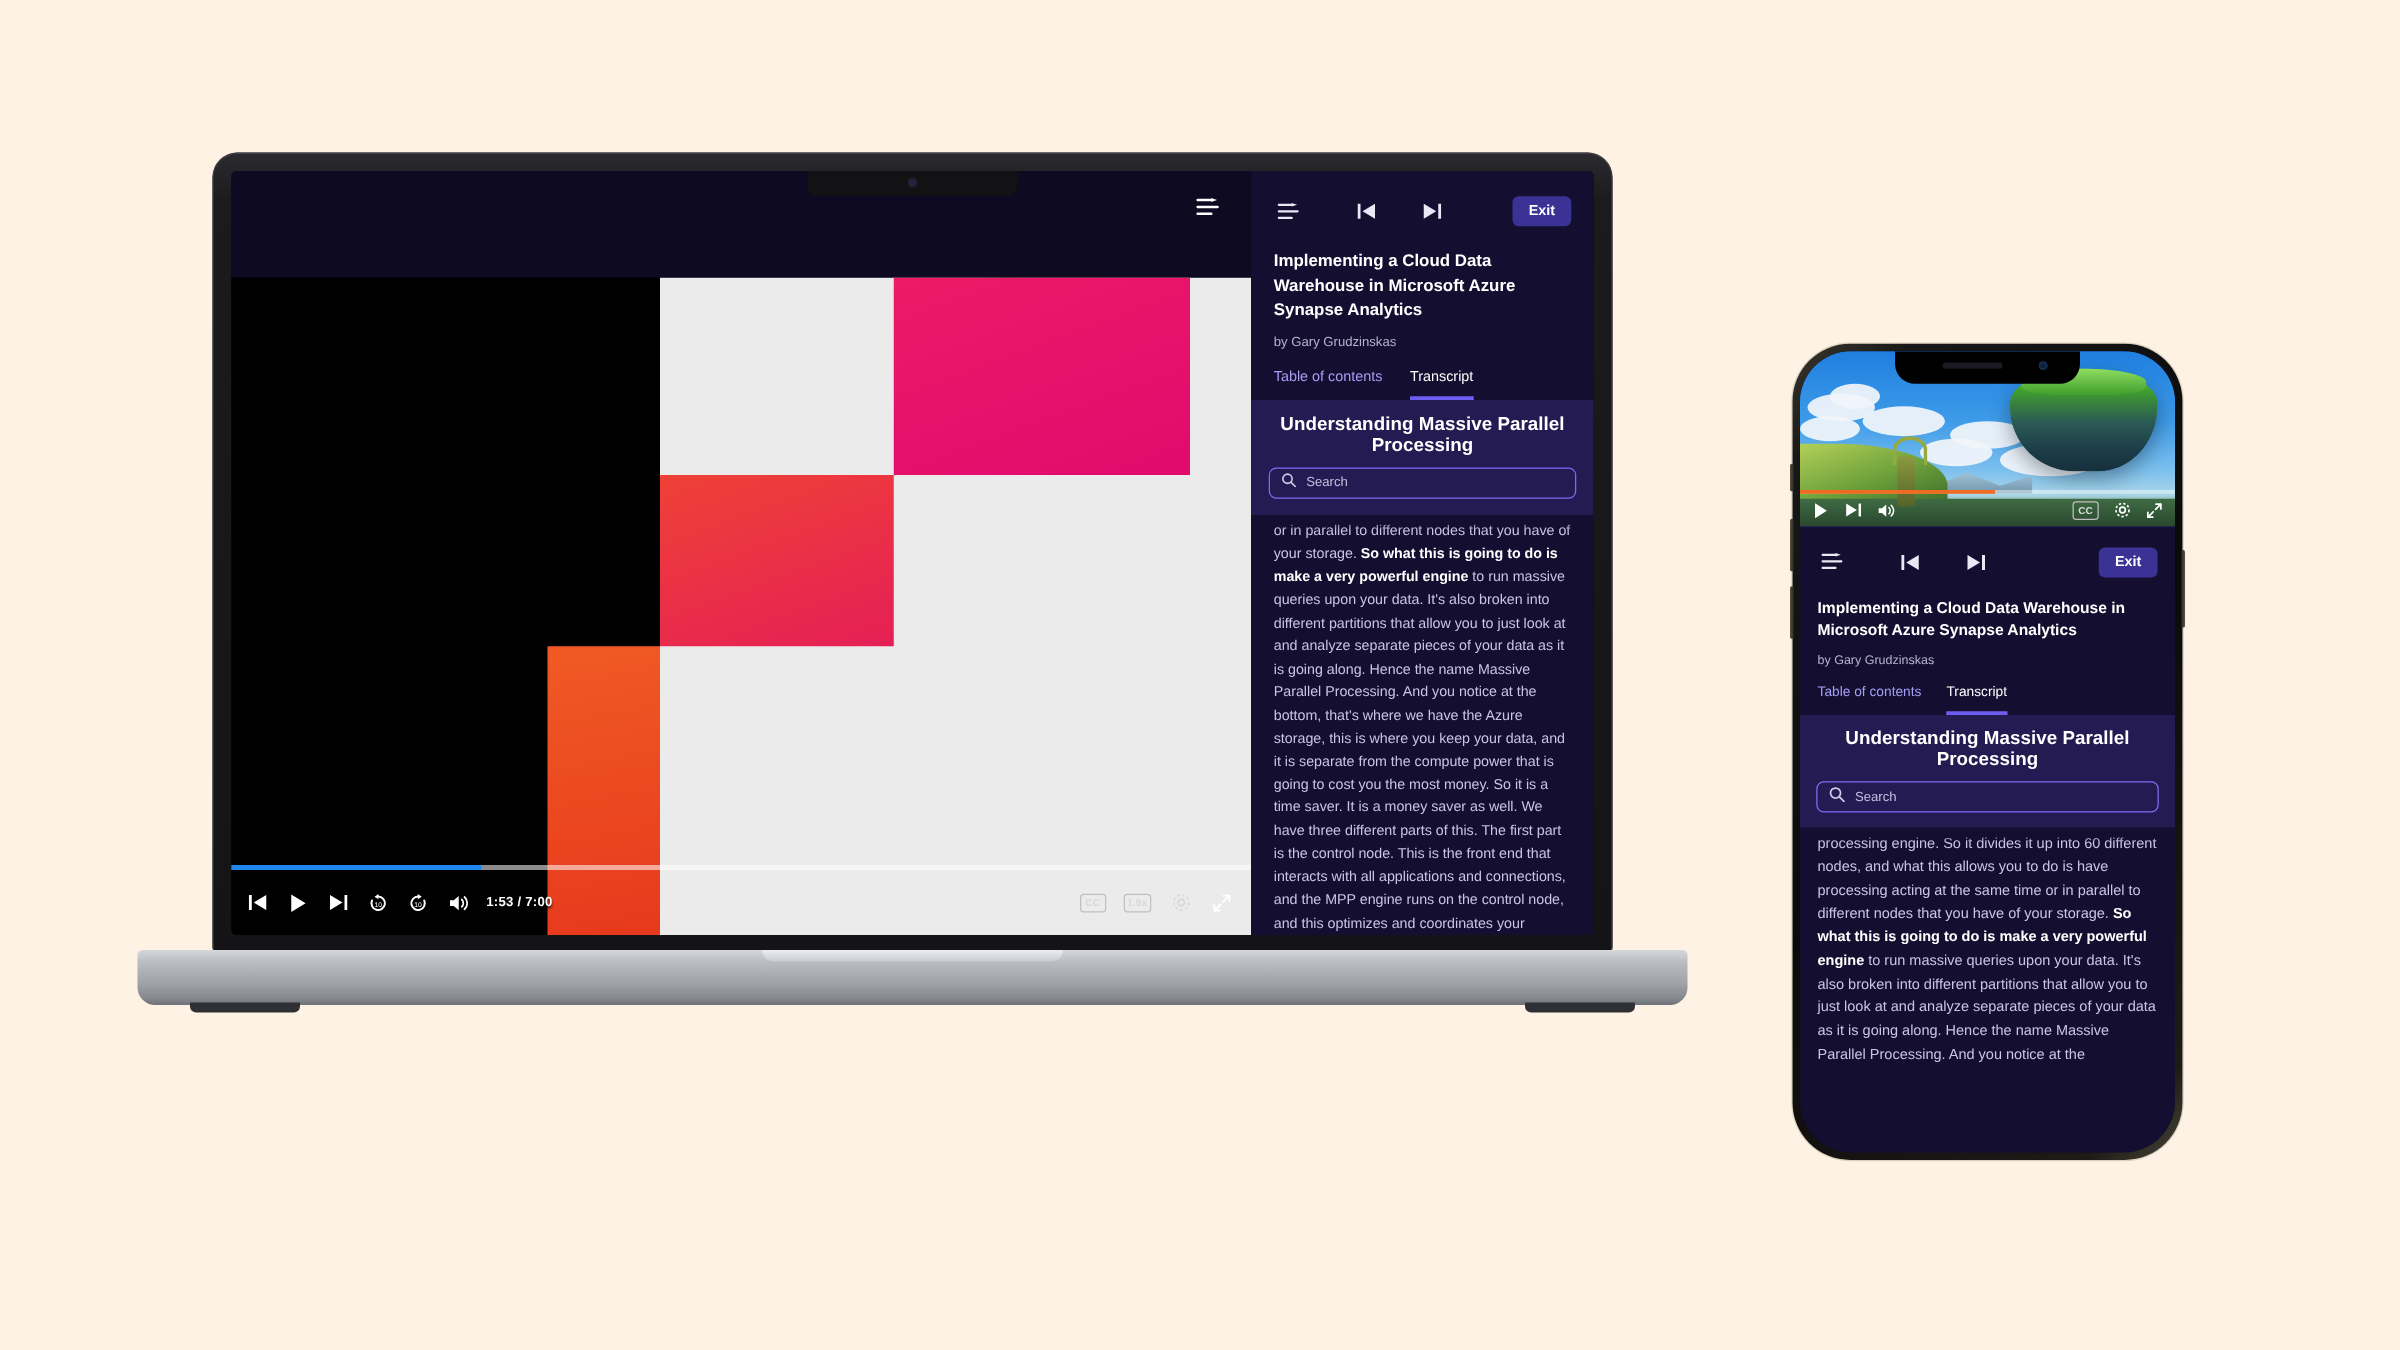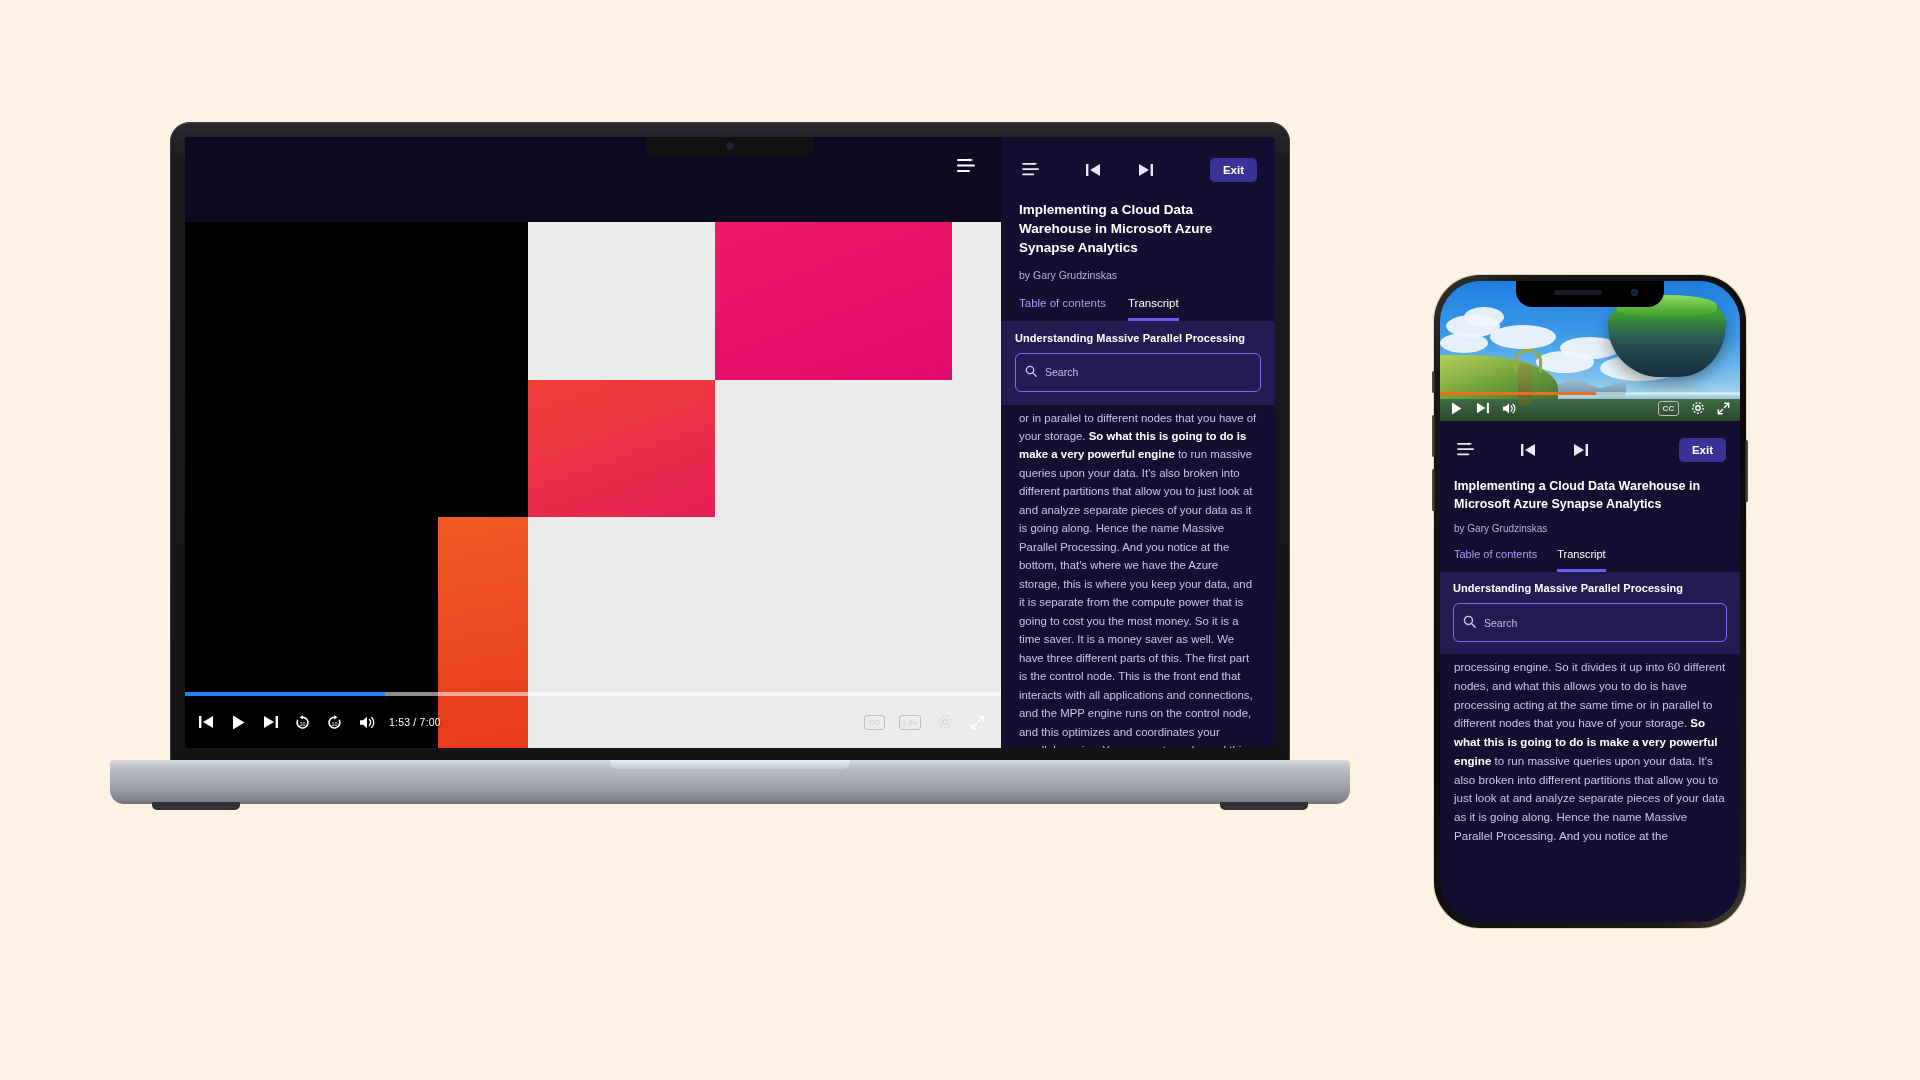--- a/index.html
+++ b/index.html
@@ -69,21 +69,21 @@
   .vid-controls {
     position:absolute; left:0; right:0; bottom:0; height:52px; z-index:14;
     display:flex; align-items:center; padding:0 14px 0 12px; gap:13px;
   }
   .scrub-wrap { position:absolute; left:0; right:0; bottom:52px; height:4px; z-index:15; }
   .scrub-bg { position:absolute; inset:0; background:rgba(255,255,255,.55); }
   .scrub-fill { position:absolute; left:0; top:0; bottom:0; width:24.5%; background:#1e87ef; }
 
   .ctl { width:19px; height:19px; flex:0 0 auto; display:flex; align-items:center; justify-content:center; cursor:pointer; }
   .ctl svg { display:block; }
-  .time-label { color:#fff; font-size:10.5px; letter-spacing:.2px; white-space:nowrap; text-shadow:0 1px 2px rgba(0,0,0,.9); }
+  .time-label { color:#fff; font-size:10.5px; letter-spacing:.2px; white-space:nowrap; text-shadow:0 1px 2px rgba(0,0,0,.9);font-weight:bold; }
   .ctl-spacer { flex:1 1 auto; }
   .ctl-right { display:flex; align-items:center; gap:14px; }
   .pill-ic {
     height:15px; min-width:21px; padding:0 2px; border:1.4px solid #bfbfbf; border-radius:3px;
     color:#d8d8d8; font-size:8px; font-weight:700; display:flex; align-items:center; justify-content:center;
     letter-spacing:.2px;
   }
 
   
   .side-panel {
@@ -102,24 +102,24 @@
   }
   .sp-title {
     padding:14px 18px 0 18px; font-size:13.5px; font-weight:700; line-height:1.42; color:#fff;
   }
   .sp-author { padding:11px 18px 0 18px; font-size:10.5px; color:#b6b3cf; }
   .sp-tabs { display:flex; gap:22px; padding:16px 18px 0 18px; font-size:11.5px; position:relative; }
   .sp-tab { padding-bottom:9px; cursor:pointer; color:#a79ef5; white-space:nowrap; }
   .sp-tab.active { color:#fff; font-weight:400; border-bottom:3px solid #6d5df0; }
 
   .sp-searchblock { background:#241b52; padding:11px 14px 13px 14px; }
-  .sp-chapter { font-size:11px; font-weight:700; color:#fff; margin-bottom:9px; letter-spacing:.05px;}
+  .sp-chapter { font-size:15px; font-weight:700; color:#fff; margin-bottom:9px; letter-spacing:.05px;text-align:center;}
   .search-box {
     display:flex; align-items:center; gap:8px;
-    border:1px solid #7d6df5; border-radius:6px; height:39px; padding:0 9px;
+    border:1px solid #7d6df5; border-radius:6px; height:25px; padding:0 9px;
     background:transparent;
     justify-content:center;
   }
   .search-box input {
     background:transparent; border:none; outline:none; color:#cfcbe8;
     font-size:10.5px; font-family:"Liberation Sans", sans-serif; width:100%;
   }
   .search-box input::placeholder { color:#c3bfe0; }
 
   .sp-transcript {

